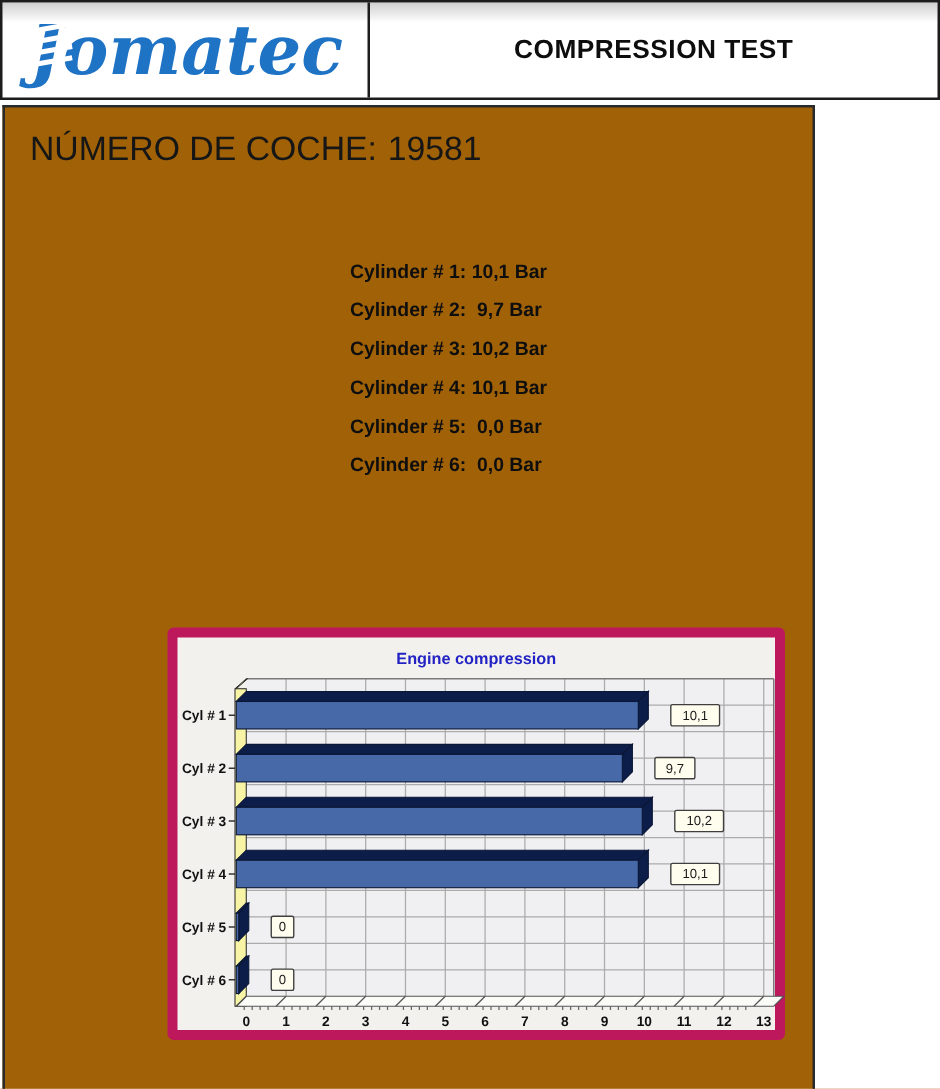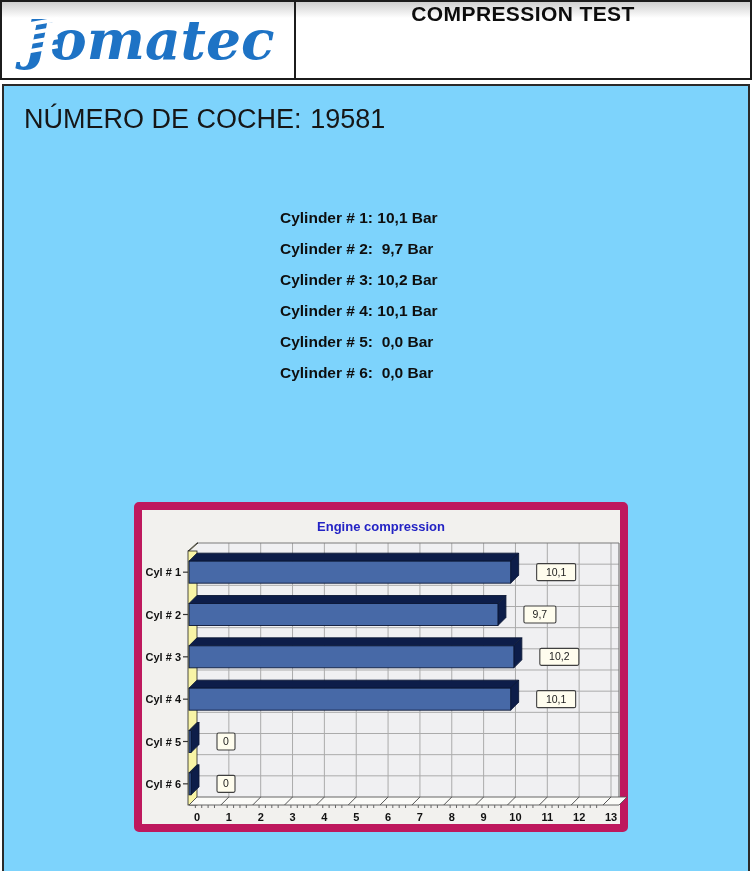--- a/index.html
+++ b/index.html
@@ -10,38 +10,38 @@
   .page { position:absolute; inset:0; }
 
   
   .header {
     position:absolute; left:0; top:0; width:752px; height:80px;
     box-sizing:border-box; border:2px solid #1c1c1c;
     display:flex;
     background:linear-gradient(to bottom, #cfcfcf 0px, #ffffff 16px);
   }
   .header-left { width:294px; box-sizing:border-box; border-right:2px solid #1c1c1c; position:relative; }
-  .header-right { flex:1; display:flex; justify-content:center; }
+  .header-right { flex:1; display:flex; align-items:center; justify-content:center; }
   .doc-title { font-weight:bold; font-size:21px; letter-spacing:0.4px; color:#0d0d0d; }
 
   .logo {
     position:absolute; left:22px; top:2px;
     font-family:"DejaVu Serif", serif; font-style:italic; font-weight:bold;
     font-size:55px; line-height:72px; color:#1e73c5; white-space:nowrap;
   }
   .logo .stripe {
     position:absolute; display:block; background:#ffffff; height:4px; width:32px;
     transform:rotate(-10deg); left:2px;
   }
   .s1 { top:16px; } .s2 { top:25px; } .s3 { top:34px; } .s4 { top:43px; }
 
   
   .content {
-    position:absolute; left:2px; top:84px; width:748px; height:787px;
-    box-sizing:border-box; border:2px solid #2a2a2a; border-bottom:none; background:#7dd3fc;
+    position:absolute; left:2px; top:84px; width:650px; height:787px;
+    box-sizing:border-box; border:2px solid #2a2a2a; border-bottom:none; background:#a16207;
   }
   .car-number { position:absolute; left:20px; top:18px; font-size:27px; color:#161616; white-space:pre; }
   .car-number .val { margin-left:0.32em; }
 
   .cyl-list { position:absolute; left:276px; top:116px; }
   .cyl-list .reading {
     font-weight:bold; font-size:15.5px; line-height:31px; white-space:pre; color:#0e0e0e;
   }
 
   

